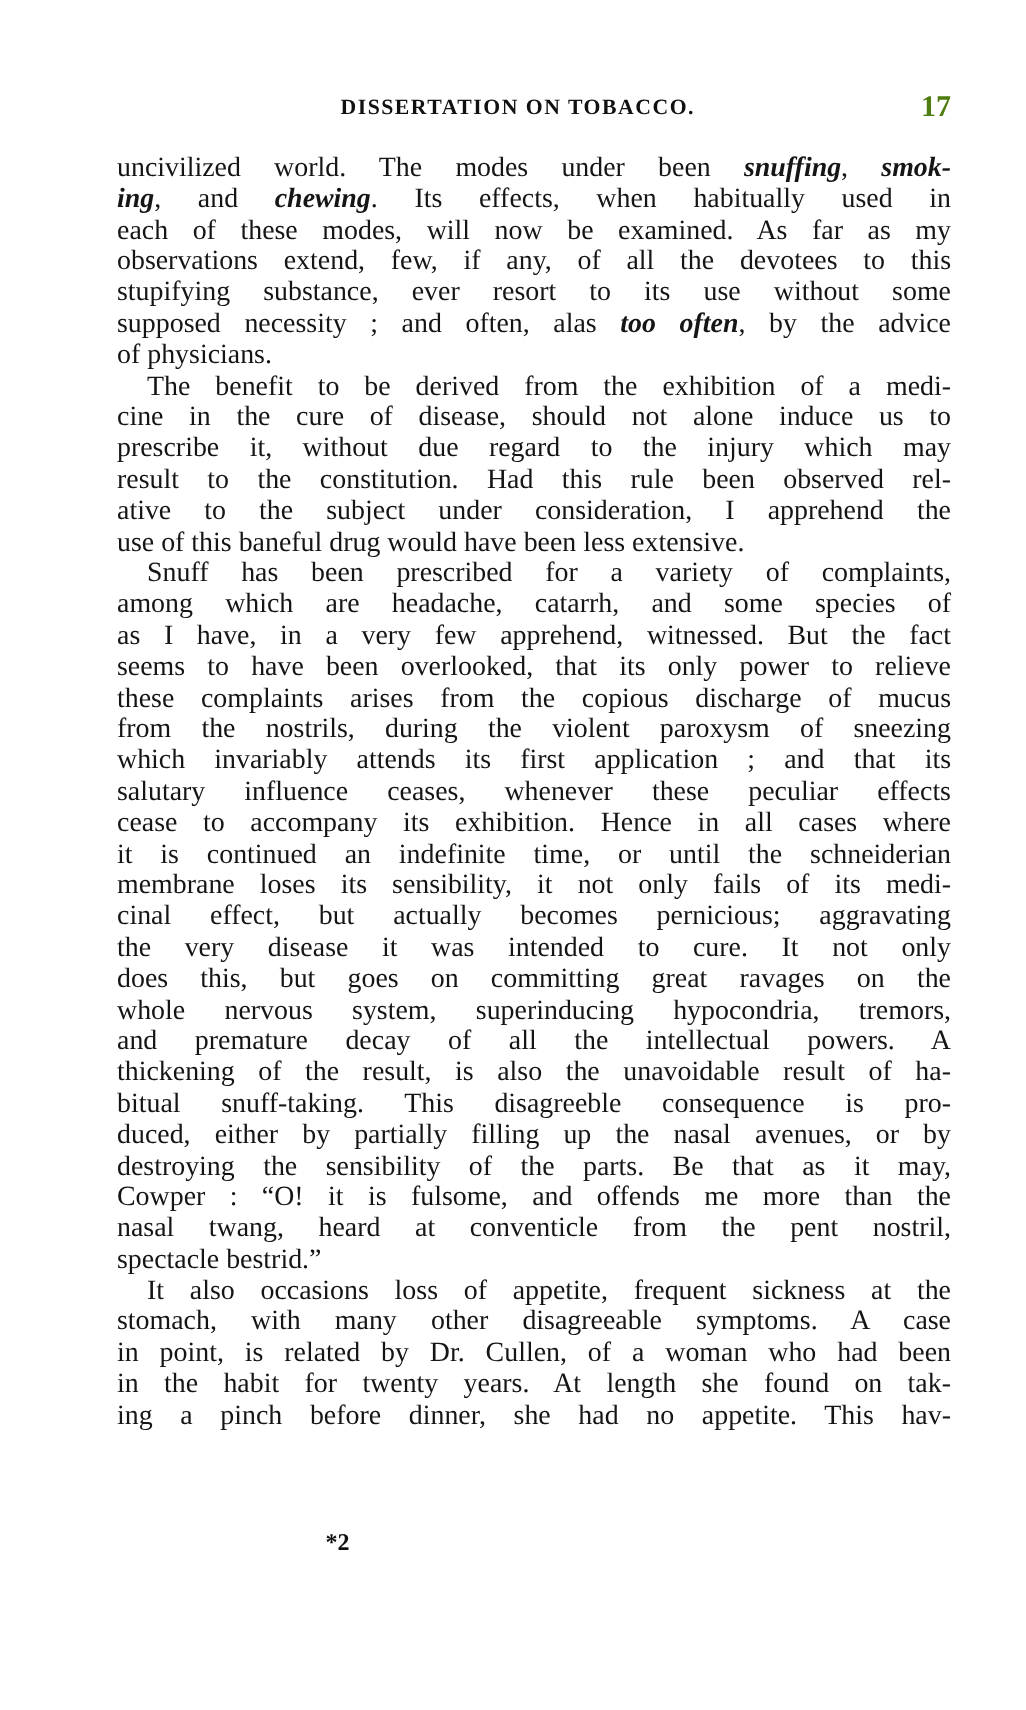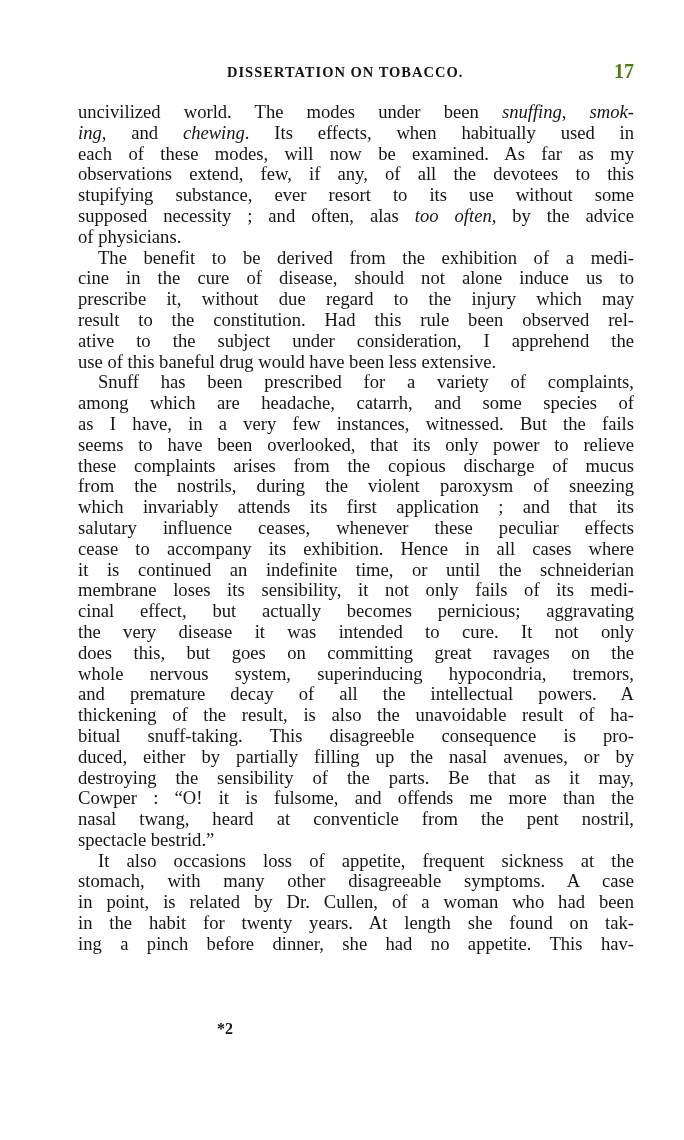--- a/index.html
+++ b/index.html
@@ -5,21 +5,21 @@
   html, body { margin: 0; padding: 0; background: #ffffff; }
   body { width: 684px; height: 1140px; position: relative; overflow: hidden; }
   .page { position: absolute; left: 0; top: 0; width: 636px; height: 1140px; background: #fff; color: #111; margin-left: 16px; }
   .header { position: absolute; left: 62px; top: 60px; width: 556px; height: 24px; }
   .running-title { position: absolute; left: 149px; top: 4px; font-family: "Liberation Serif", serif; font-weight: bold; font-size: 14.5px; letter-spacing: 1px; color: #111; white-space: nowrap; }
   .page-number { position: absolute; right: 0; top: 0; font-family: "Liberation Serif", serif; font-weight: bold; font-size: 20px; color: #4d7c0f; }
   .body-text { position: absolute; left: 62px; top: 102px; width: 556px; font-family: "Liberation Serif", serif; font-size: 18.6px; line-height: 20.8px; color: #151515; }
   .line { display: block; height: 20.8px; white-space: nowrap; text-align: justify; text-align-last: justify; }
   .line.last { text-align-last: left; }
   .line.indent { padding-left: 20px; }
-  .em { font-style: italic; font-weight: normal; }
+  .em { font-style: italic; font-weight: bold; }
   .signature { position: absolute; left: 201px; top: 1020px; font-family: "Liberation Serif", serif; font-weight: bold; font-size: 16px; color: #111; }
 </style>
 </head>
 <body>
 
 <div class="page">
   <div class="header">
     <span class="running-title">DISSERTATION ON TOBACCO.</span>
     <span class="page-number">17</span>
   </div>
@@ -32,21 +32,21 @@
       <span class="line"><span>supposed necessity ; and often, alas </span><span class="em">too often</span><span>, by the advice</span></span>
       <span class="line last"><span>of physicians.</span></span>
       <span class="line indent"><span>The benefit to be derived from the exhibition of a medi-</span></span>
       <span class="line"><span>cine in the cure of disease, should not alone induce us to</span></span>
       <span class="line"><span>prescribe it, without due regard to the injury which may</span></span>
       <span class="line"><span>result to the constitution.  Had this rule been observed rel-</span></span>
       <span class="line"><span>ative to the subject under consideration, I apprehend the</span></span>
       <span class="line last"><span>use of this baneful drug would have been less extensive.</span></span>
       <span class="line indent"><span>Snuff has been prescribed for a variety of complaints,</span></span>
       <span class="line"><span>among which are headache, catarrh, and some species of</span></span>
-      <span class="line"><span>as I have, in a very few instances, witnessed.  But the fails</span></span>
+      <span class="line"><span>as I have, in a very few apprehend, witnessed.  But the fact</span></span>
       <span class="line"><span>seems to have been overlooked, that its only power to relieve</span></span>
       <span class="line"><span>these complaints arises from the copious discharge of mucus</span></span>
       <span class="line"><span>from the nostrils, during the violent paroxysm of sneezing</span></span>
       <span class="line"><span>which invariably attends its first application ; and that its</span></span>
       <span class="line"><span>salutary influence ceases, whenever these peculiar effects</span></span>
       <span class="line"><span>cease to accompany its exhibition.  Hence in all cases where</span></span>
       <span class="line"><span>it is continued an indefinite time, or until the schneiderian</span></span>
       <span class="line"><span>membrane loses its sensibility, it not only fails of its medi-</span></span>
       <span class="line"><span>cinal effect, but actually becomes pernicious; aggravating</span></span>
       <span class="line"><span>the very disease it was intended to cure.  It not only</span></span>

